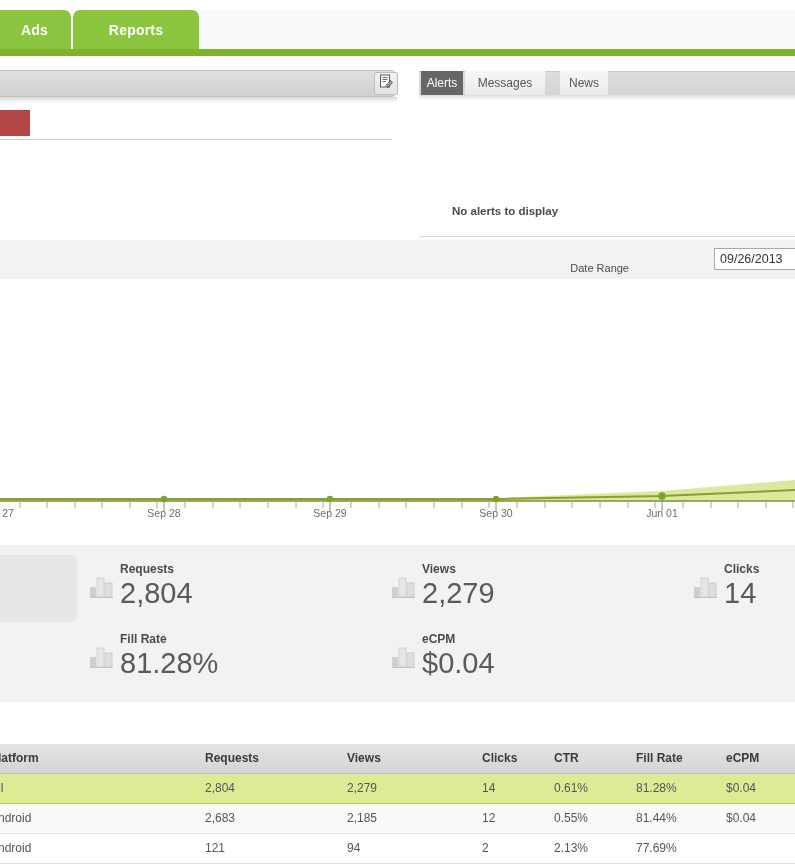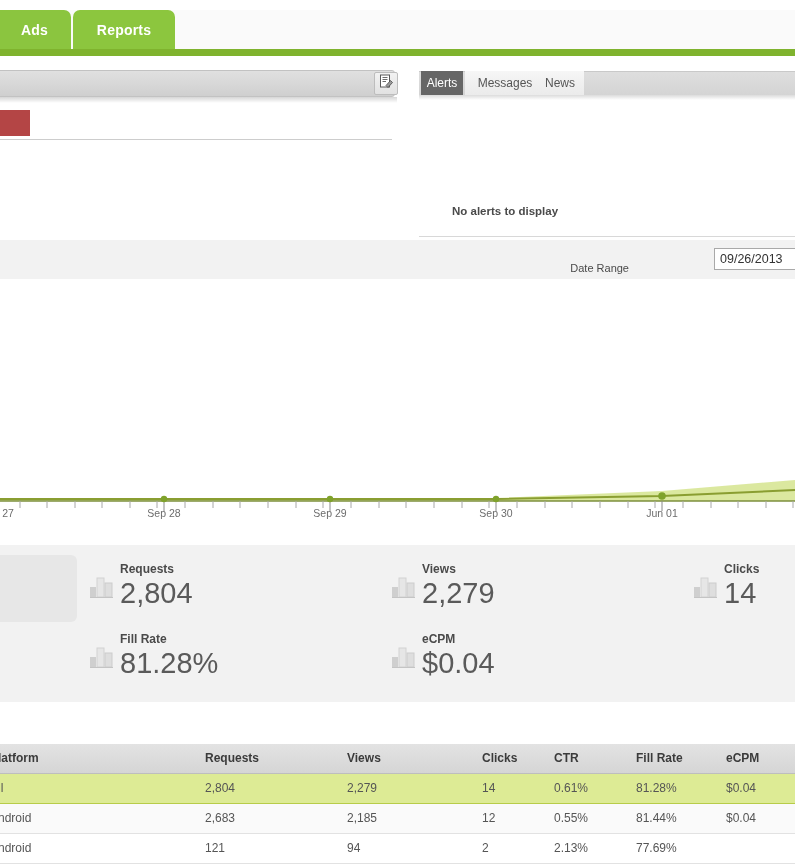--- a/index.html
+++ b/index.html
@@ -31,21 +31,21 @@
     background: #8cc63e;
     border-radius: 7px 7px 0 0;
     color: #ffffff;
     font-size: 14px; font-weight: bold;
     line-height: 41px;
     text-align: center;
     letter-spacing: .2px;
   }
   .top-tab.t-ads { left: -32px; width: 103px; background: #8bc53f; }
   .top-tab.t-ads span { padding-left: 30px; }
-  .top-tab.t-reports { left: 73px; width: 102px; background: #8cc63e; }
+  .top-tab.t-reports { left: 73px; width: 126px; background: #8cc63e; }
 
   
   #toolbar {
     position: absolute; left: -40px; top: 70px; width: 435px; height: 27px;
     background: linear-gradient(to bottom, #e0e0e0 0%, #d7d7d7 55%, #cfcfcf 100%);
     border: 1px solid #c2c2c2;
     border-radius: 3px;
   }
   #toolbar-shadow {
     position: absolute; left: -40px; top: 97px; width: 437px; height: 6px;
@@ -86,21 +86,21 @@
     position: absolute; top: 71px; height: 24px;
     font-size: 12px; line-height: 24px; text-align: center;
   }
   .al-tab.sel { background: #666666; color: #ffffff; }
   .al-tab.unsel {
     background: linear-gradient(to bottom,#f6f6f6,#ebebeb);
     color: #555555;
   }
   #al-tab-alerts { left: 421px; width: 42px; }
   #al-tab-messages { left: 465px; width: 80px; }
-  #al-tab-news { left: 536px; width: 48px; }
+  #al-tab-news { left: 560px; width: 48px; }
   #no-alerts {
     position: absolute; left: 419px; top: 205px;
     font-size: 11.5px; font-weight: bold; color: #4a4a4a; padding-left: 33px;
   }
   #alerts-bottom-rule {
     position: absolute; left: 419px; top: 236px; width: 376px; height: 1px;
     background: #d8d8d8;
   }
 
   

